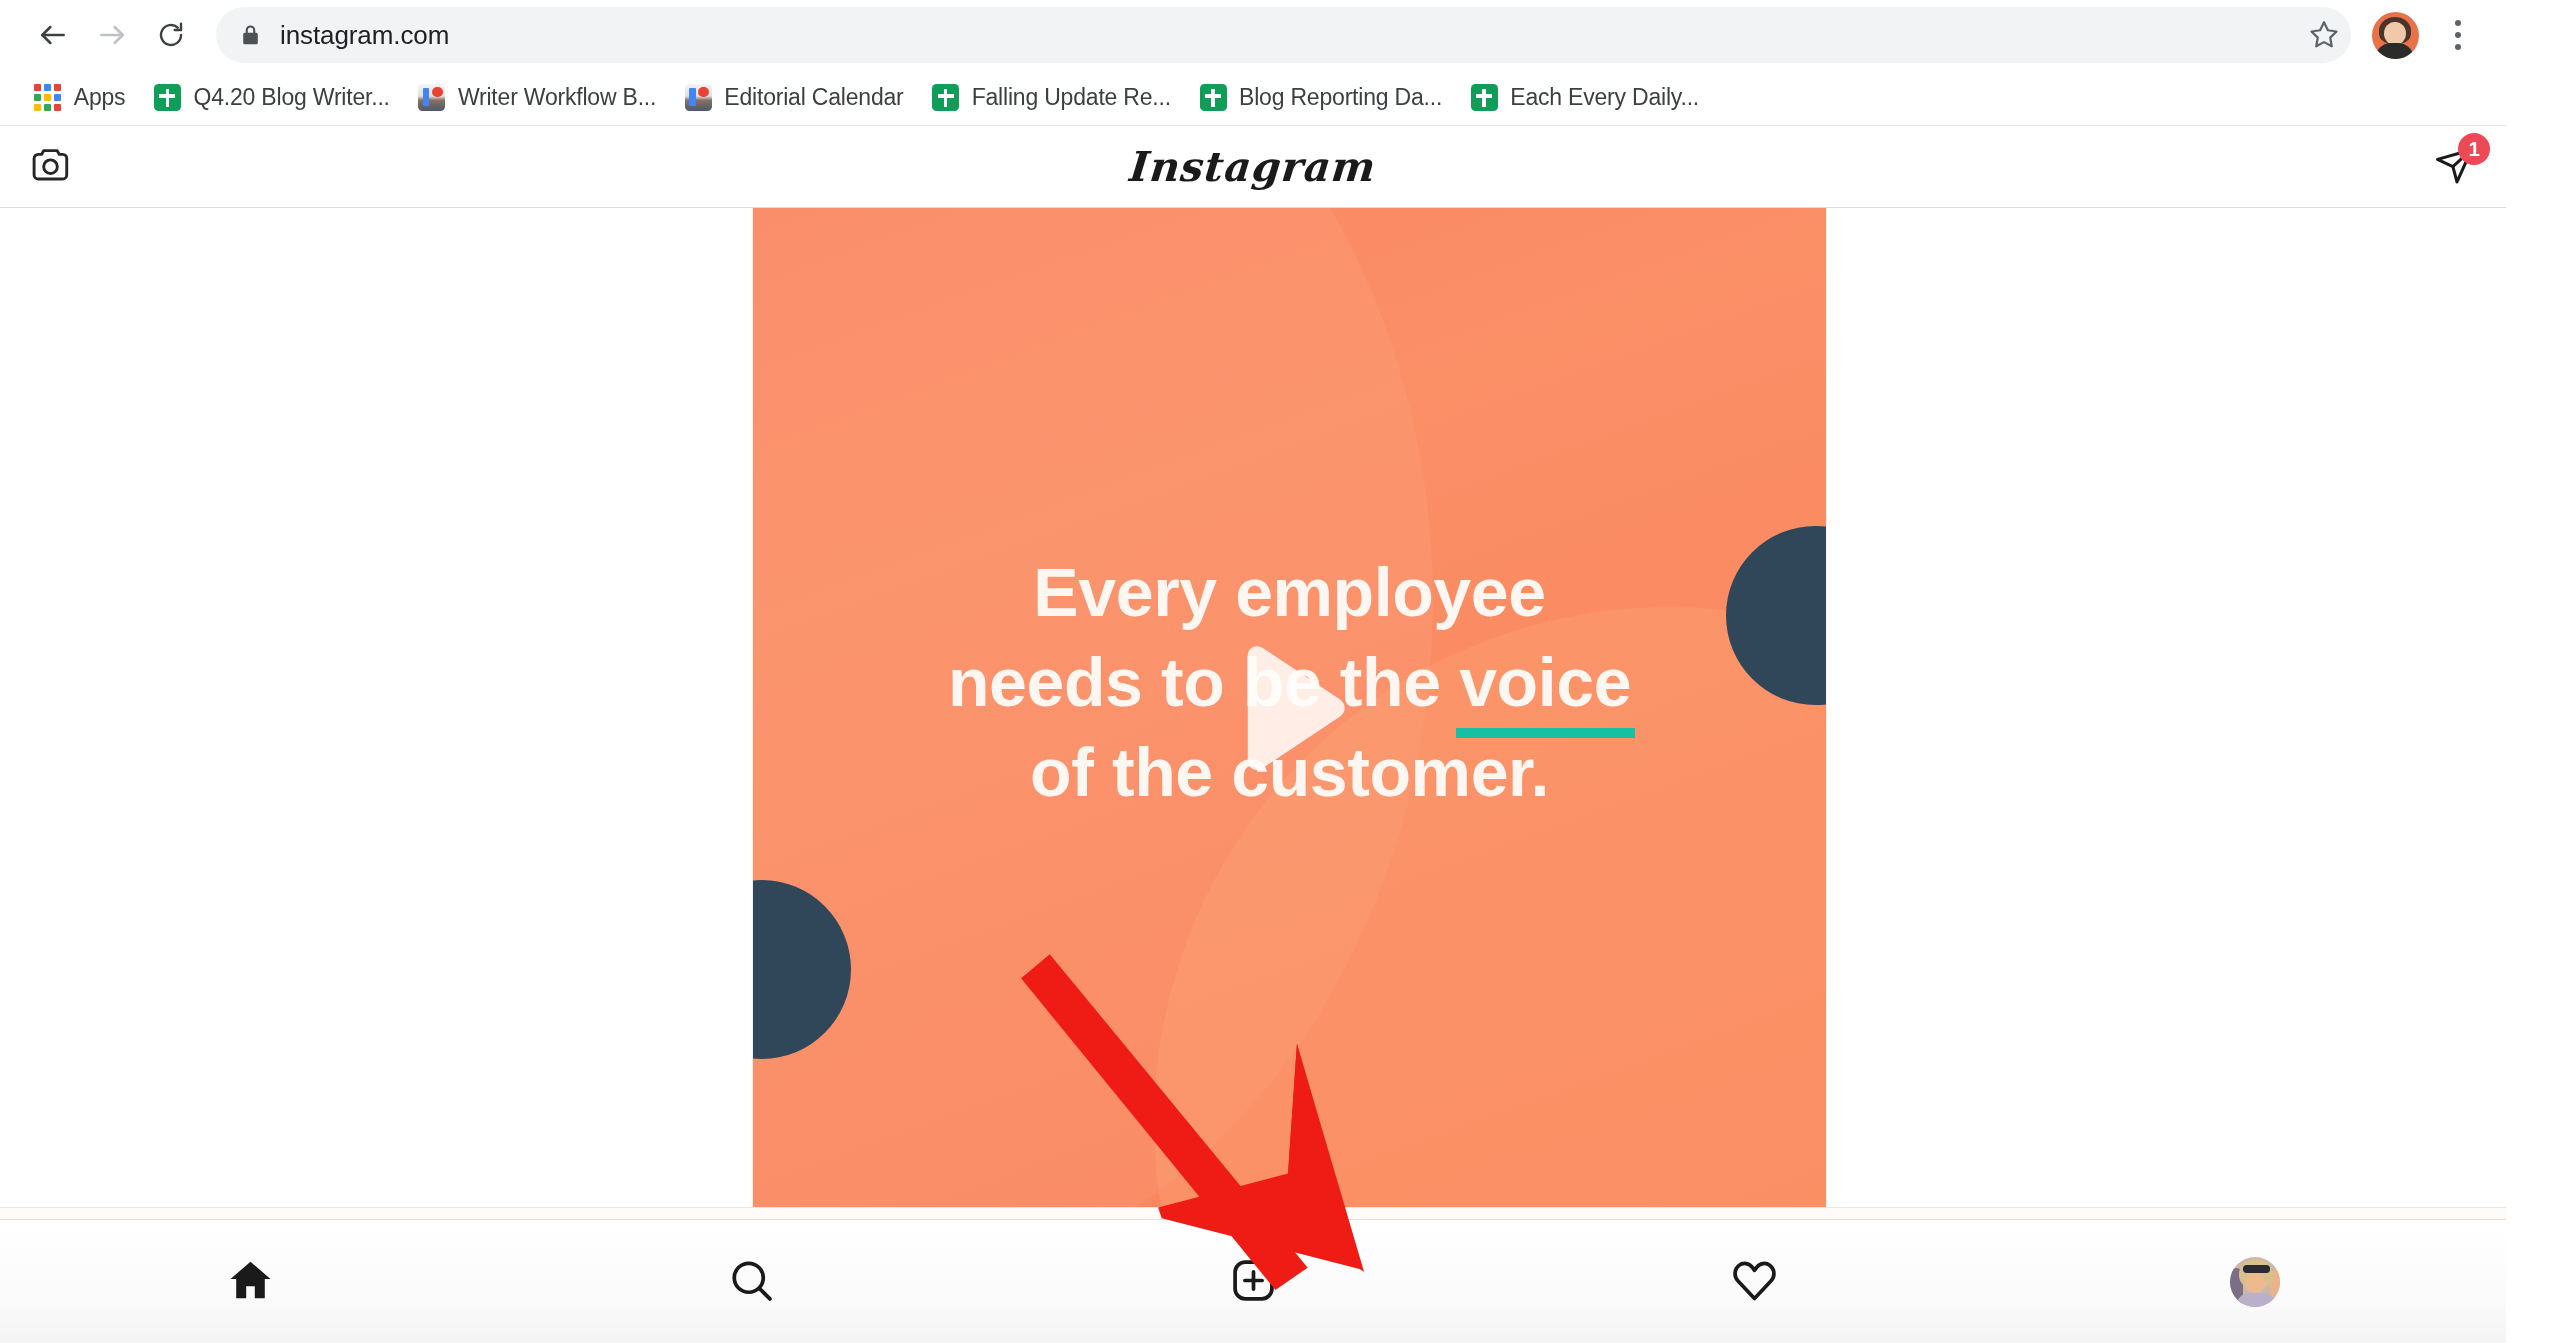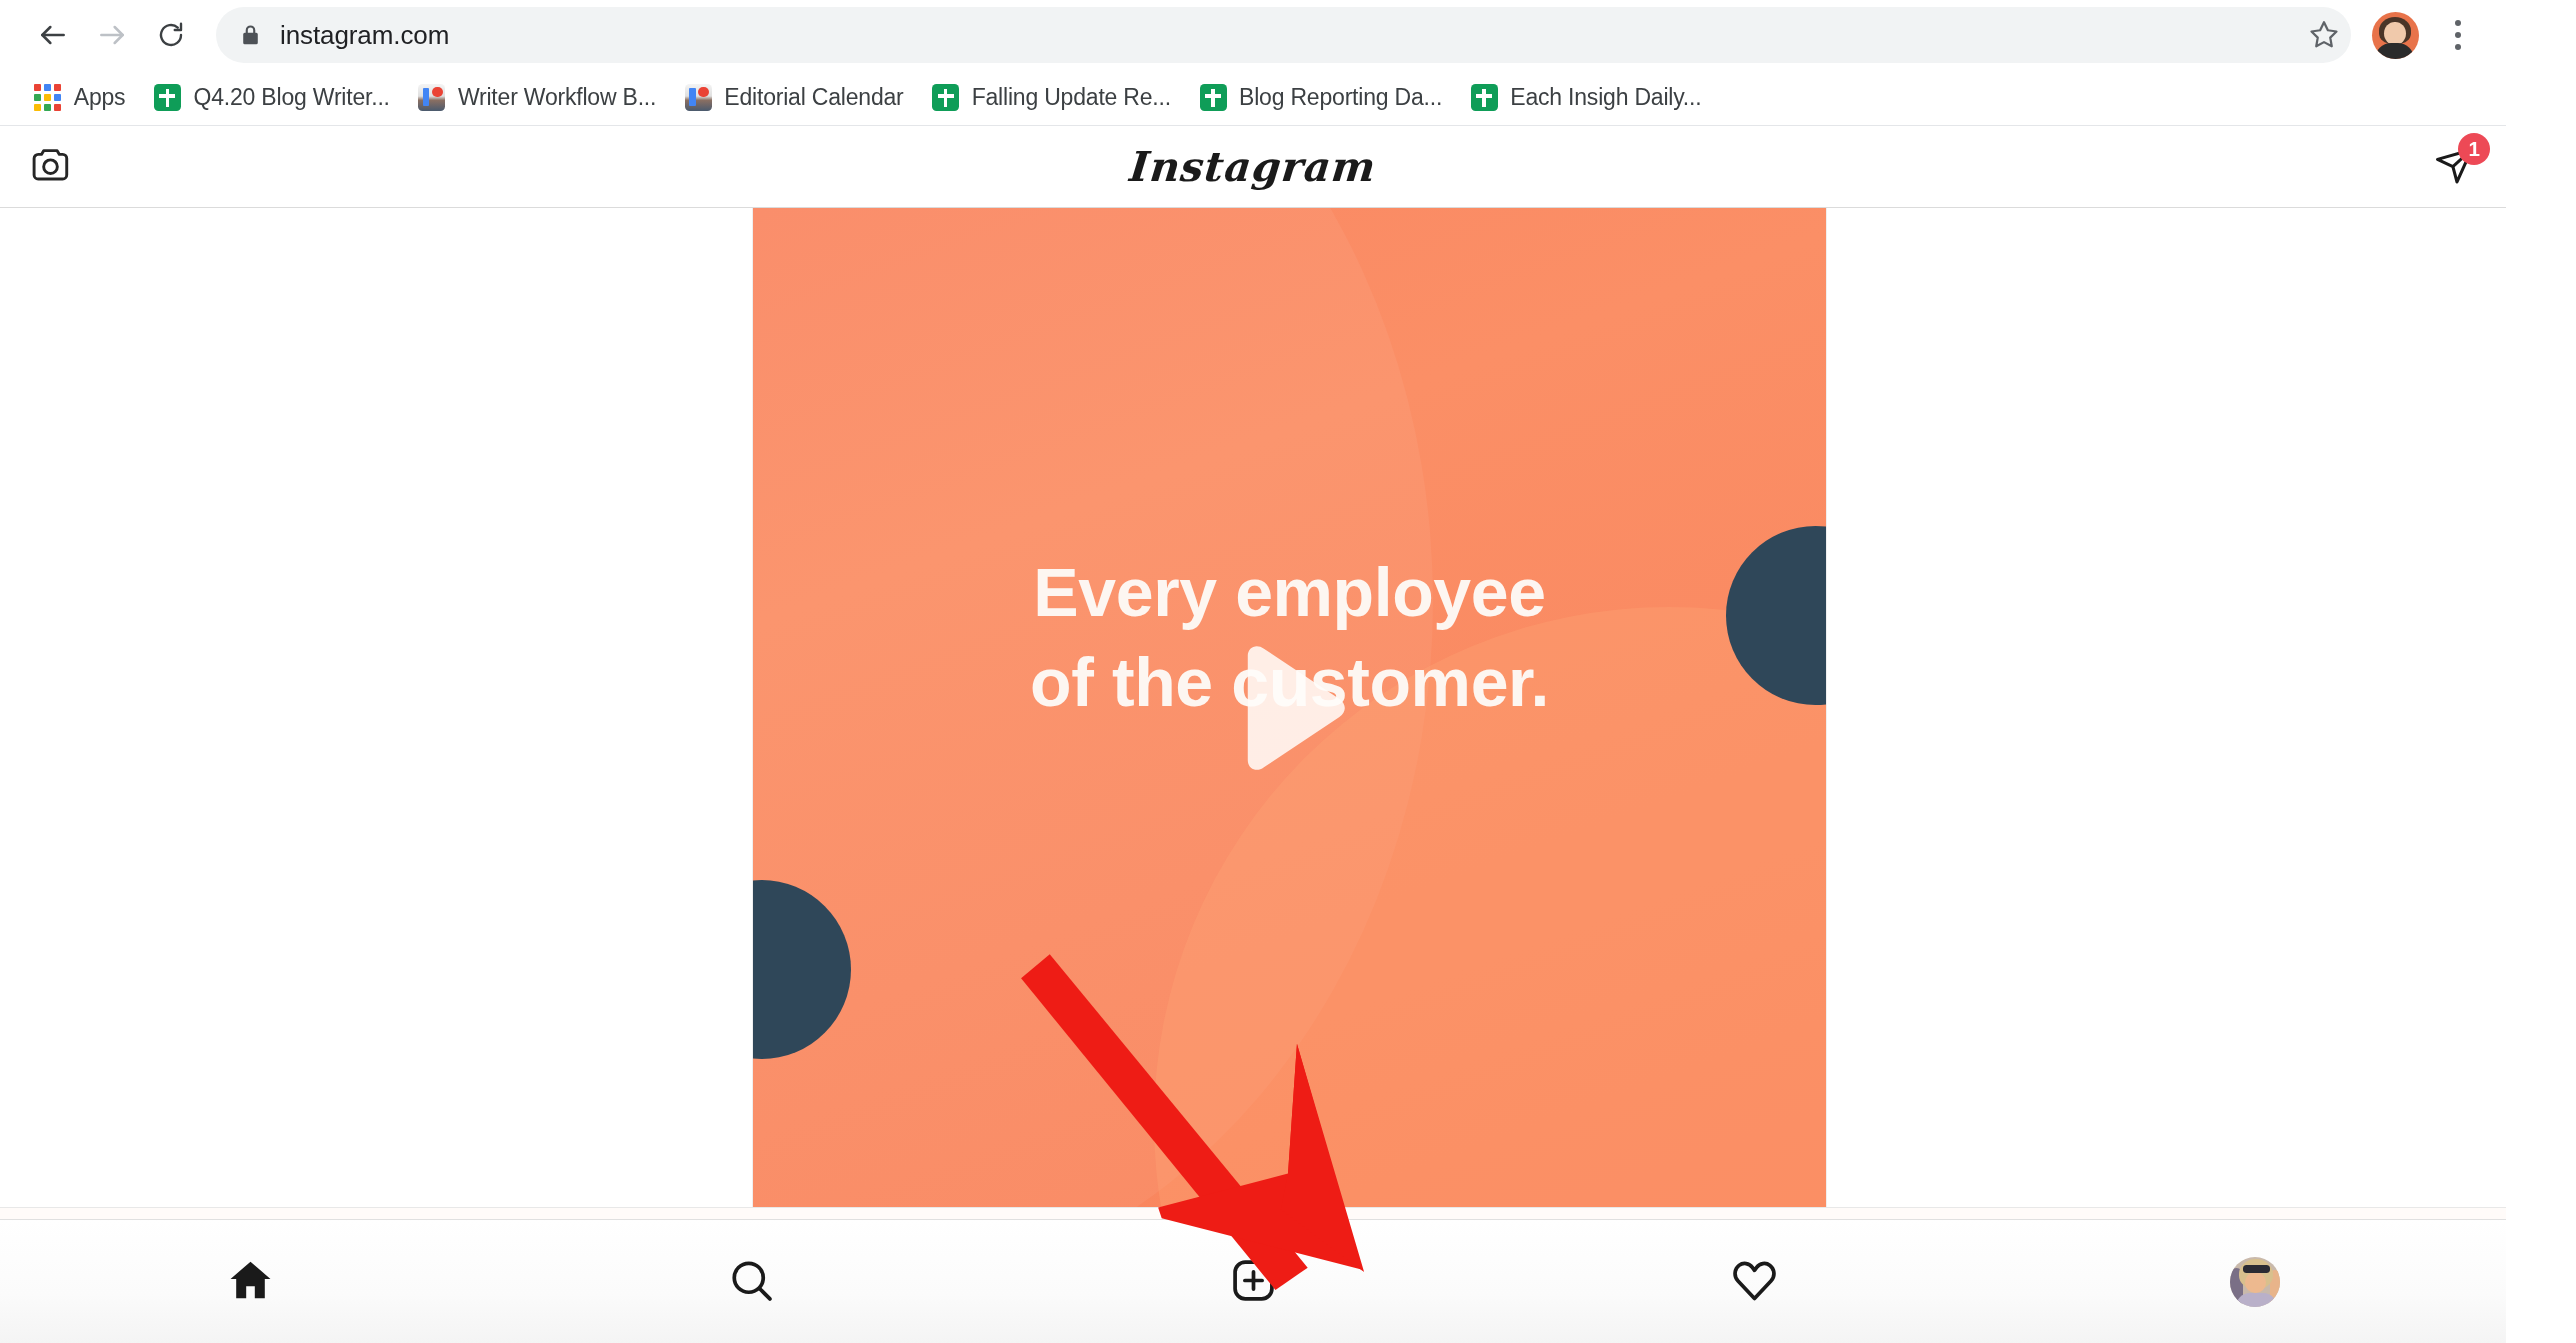--- a/index.html
+++ b/index.html
@@ -479,21 +479,21 @@
       <span class="bm-label">Falling Update Re...</span>
     </div>
 
     <div class="bm">
       <span class="ico-sheets"></span>
       <span class="bm-label">Blog Reporting Da...</span>
     </div>
 
     <div class="bm">
       <span class="ico-sheets"></span>
-      <span class="bm-label">Each Insigh Daily...</span>
+      <span class="bm-label">Each Every Daily...</span>
     </div>
   </div>
 
   <div class="ig-header">
     <div class="camera-btn">
       <span>
         <svg width="41" height="38" viewBox="0 0 24 22" fill="none" stroke="#262626" stroke-width="1.7" stroke-linejoin="round">
           <path d="M2.4 7.2a2.4 2.4 0 0 1 2.4-2.4h1.9l1.3-2.2h7.9l1.3 2.2h1.9a2.4 2.4 0 0 1 2.4 2.4v9.6a2.4 2.4 0 0 1-2.4 2.4H4.8a2.4 2.4 0 0 1-2.4-2.4z"></path>
           <circle cx="12" cy="12" r="4"></circle>
         </svg>
@@ -516,20 +516,21 @@
   <div class="feed">
 
     <div class="post">
       <div class="blob-light"></div>
       <div class="blob-light2"></div>
       <div class="circle-navy-right"></div>
       <div class="circle-navy-left"></div>
 
       <div class="quote">
         <span class="line">Every employee</span>
+        <span class="line"><span>needs to be the </span><span class="u-voice">voice</span></span>
         <span class="line">of the customer.</span>
       </div>
 
       <div class="play-btn">
         <span>
           <svg width="124" height="133" viewBox="0 0 138 148">
             <path d="M22 16 C22 6, 32 2, 40 8 L124 64 C132 70, 132 78, 124 84 L40 140 C32 146, 22 142, 22 132 Z" fill="rgba(255,253,250,0.86)"></path>
           </svg>
         </span>
       </div>

